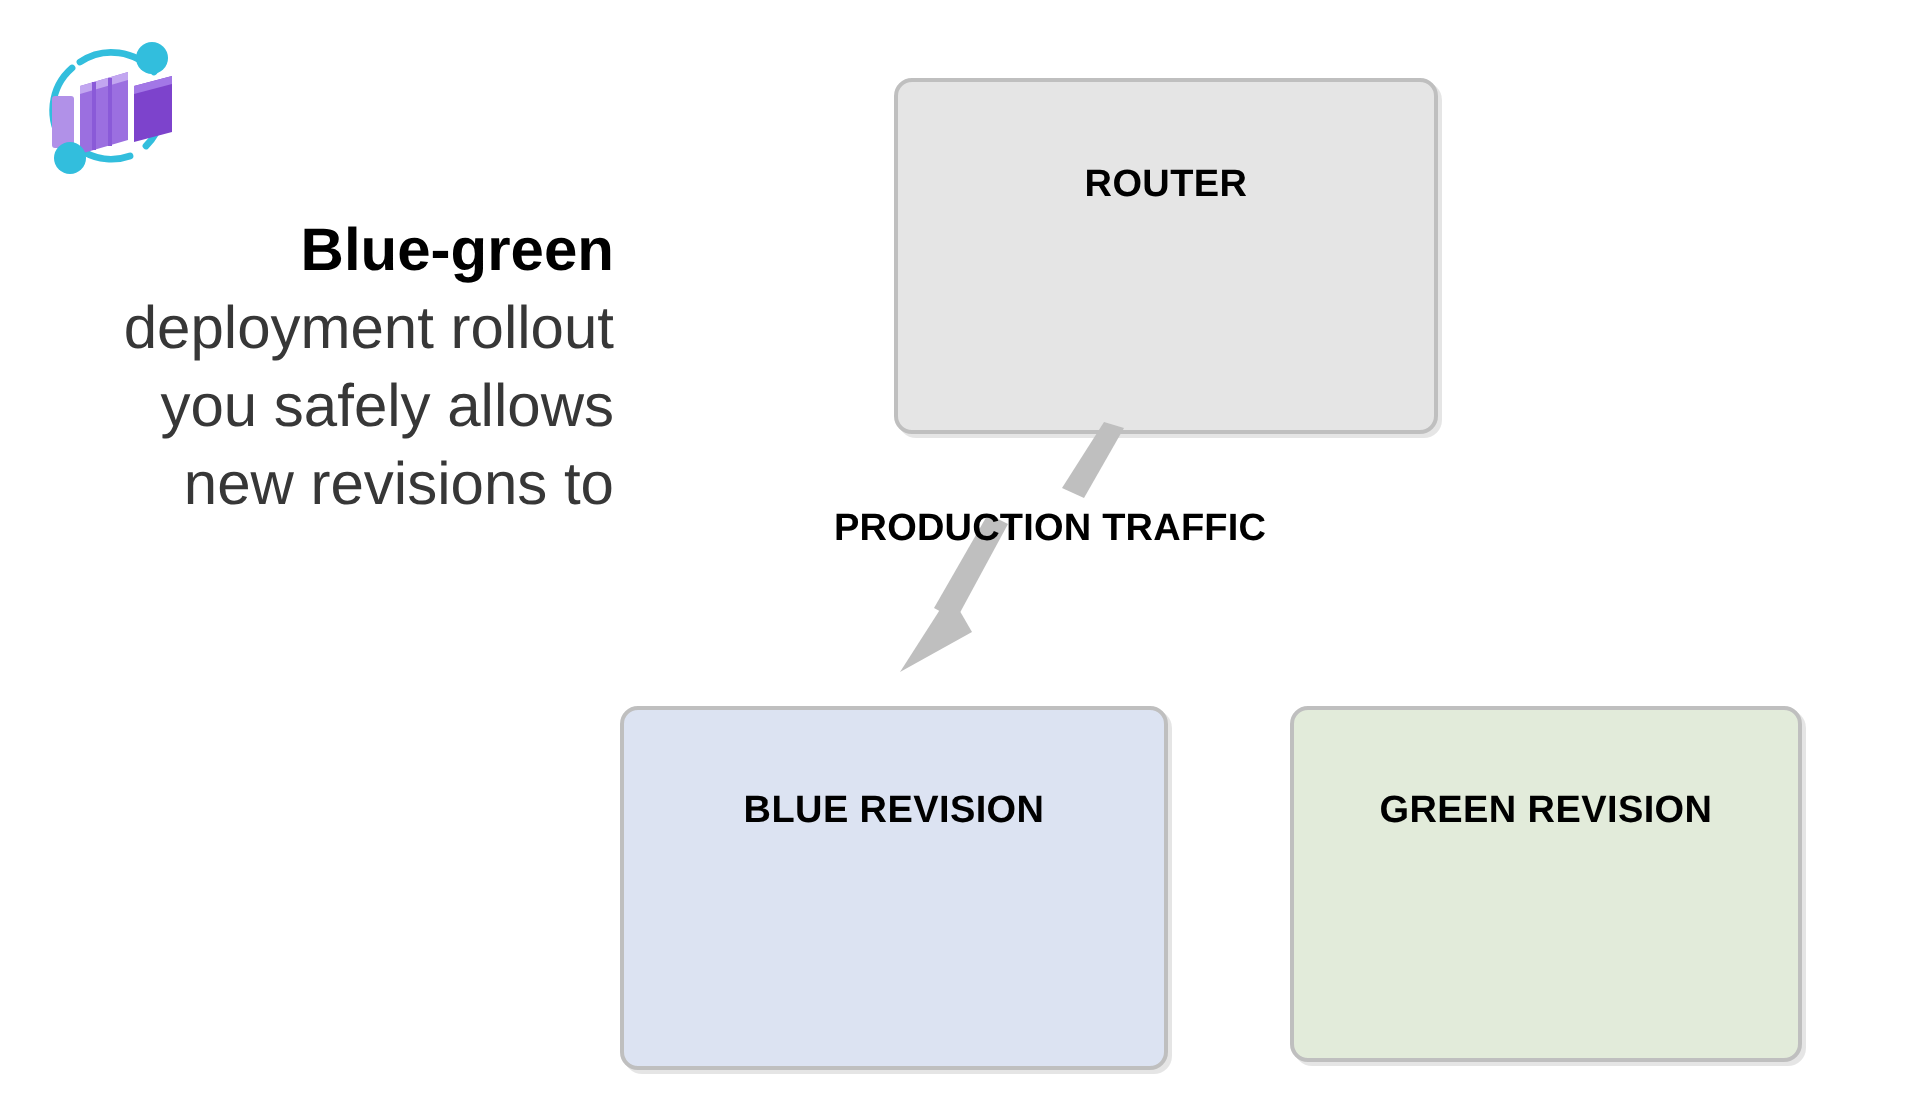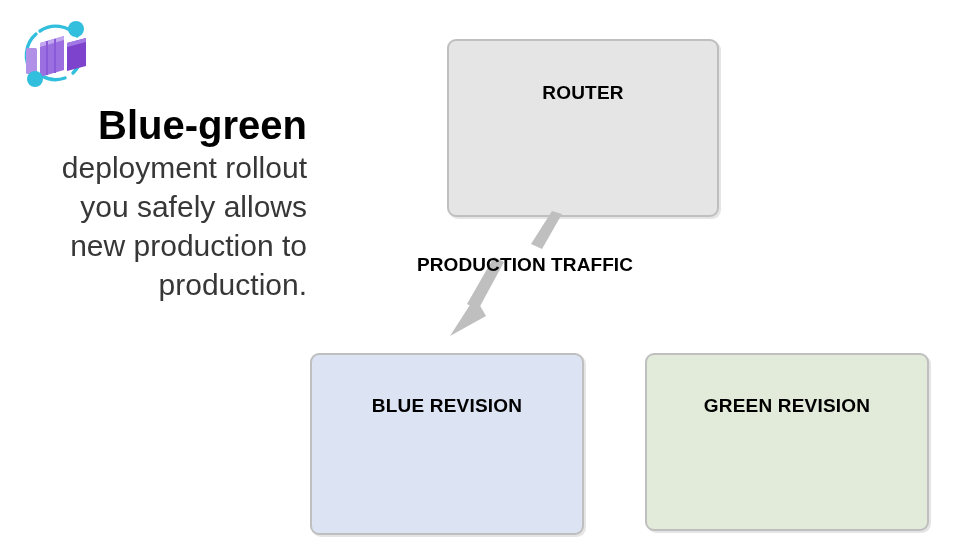--- a/index.html
+++ b/index.html
@@ -33,21 +33,21 @@
     width: 297px;
     text-align: right;
     line-height: 39px;
     color: #373737;
     font-size: 30px;
     font-weight: 300;
   }
   #caption .lead {
     font-weight: bold;
     color: #000000;
-    font-size: 40px;
+    font-size: 30px;
   }
   #caption .body-line {
     display: block;
     white-space: nowrap;
   }
 
   
   .node {
     position: absolute;
     box-sizing: border-box;
@@ -81,21 +81,21 @@
     top: 353px;
     width: 274px;
     height: 182px;
     background: #dce3f2;
   }
   #blue-node .node-label { top: 40px; }
 
   #green-node {
     left: 645px;
     top: 353px;
-    width: 284px;
+    width: 256px;
     height: 178px;
     background: #e2ebda;
   }
   #green-node .node-label { top: 40px; }
 
   
   #traffic-arrow {
     position: absolute;
     left: 430px;
     top: 205px;
@@ -138,22 +138,21 @@
 
       <circle cx="58" cy="15" r="8" fill="#32bedd"></circle>
       <circle cx="17" cy="65" r="8" fill="#32bedd"></circle>
     </svg>
   </div>
 
   <div id="caption">
     <span class="lead">Blue-green</span>
     <span class="body-line">deployment rollout</span>
     <span class="body-line">you safely allows</span>
-    <span class="body-line">new production to</span>
-    <span class="body-line">production.</span>
+    <span class="body-line">new revisions to</span>
   </div>
 
   <div class="node" id="router-node">
     <span class="node-label">ROUTER</span>
   </div>
 
   <div id="traffic-arrow">
     <svg viewBox="0 0 160 140" width="160" height="140" aria-hidden="true">
       <path d="M132 9 L112 44 L101 39 L122 6 Z" fill="#bfbfbf"></path>
       <path d="M74 57 L48 105 L37 99 L64 52 Z" fill="#bfbfbf"></path>

